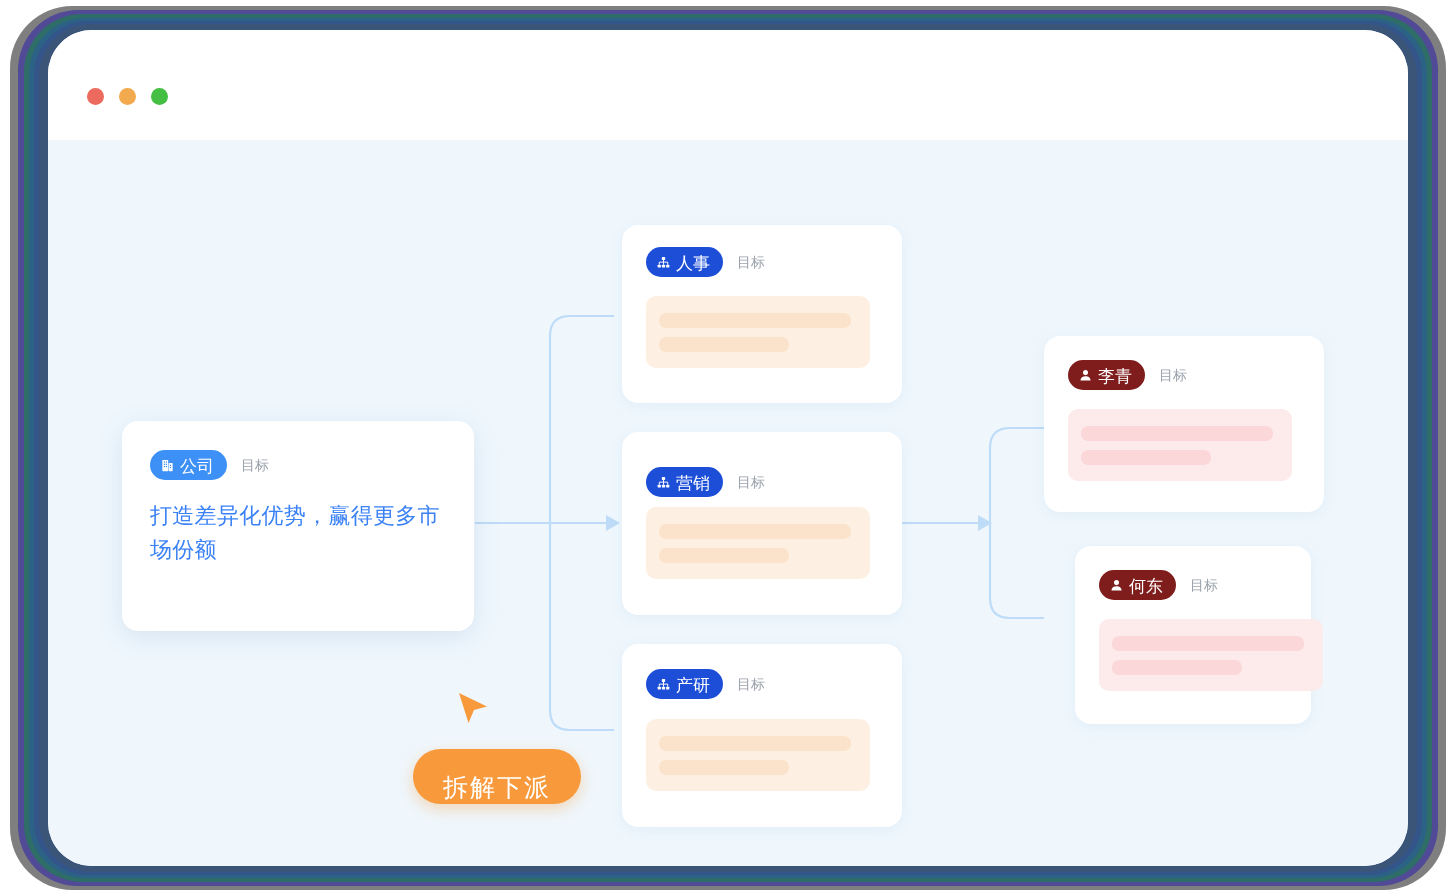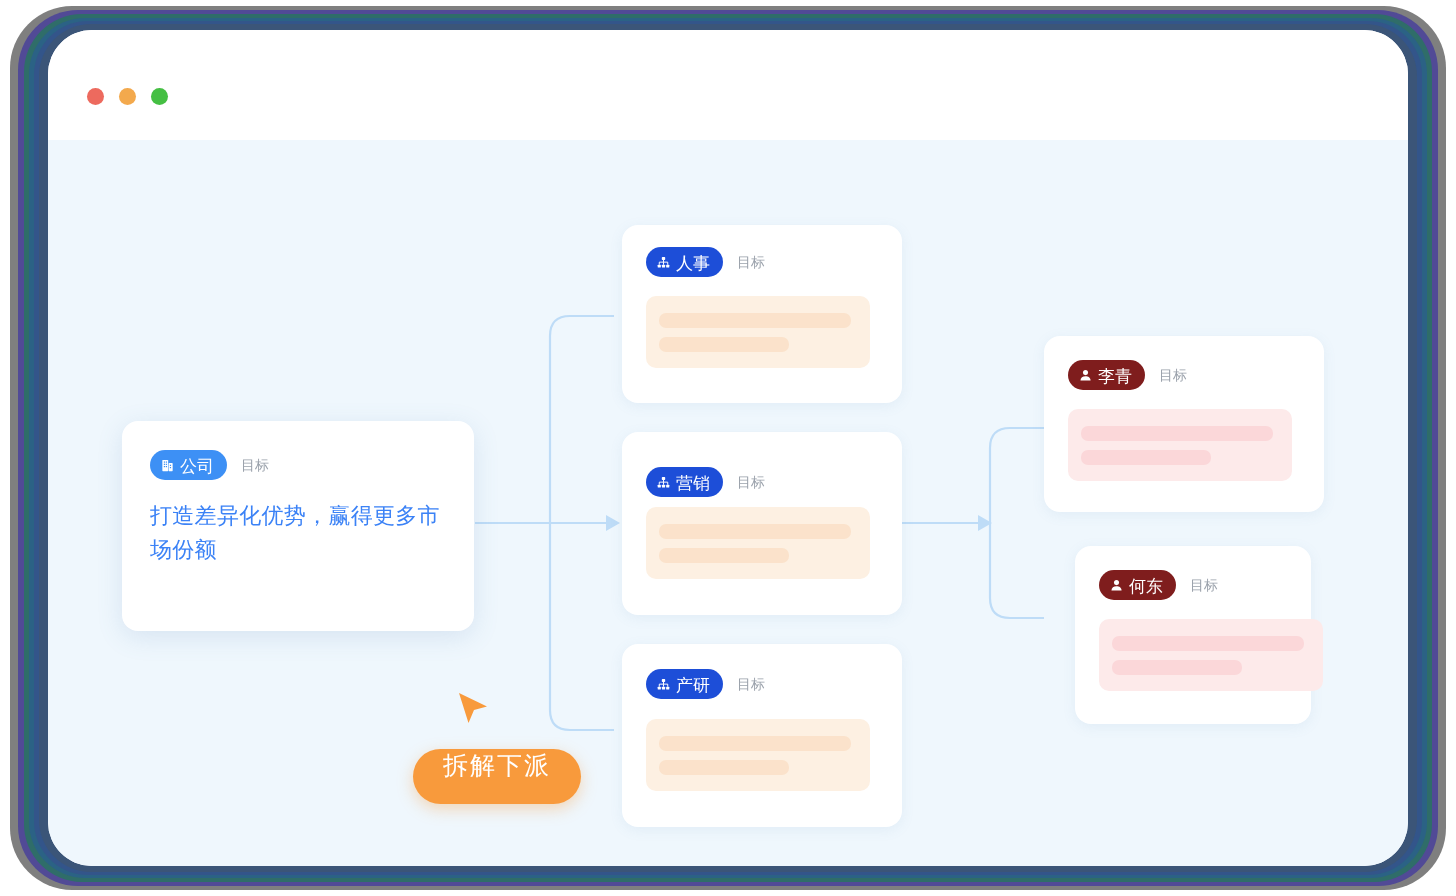--- a/index.html
+++ b/index.html
@@ -151,21 +151,21 @@
   #cta-button {
     position: absolute;
     left: 365px; top: 609px;
     width: 168px; height: 55px;
     background: #f89a3c;
     border-radius: 28px;
     color: #ffffff;
     font-size: 25px;
     letter-spacing: 2px;
     display: flex;
-    align-items: flex-start;
+    align-items: flex-end;
     justify-content: center;
     box-shadow: 0 5px 16px rgba(248,154,60,0.36);
     cursor: pointer;
   }
 </style>
 </head>
 <body>
 
 <div id="frame-stack">
   <div class="ring r0"></div>

